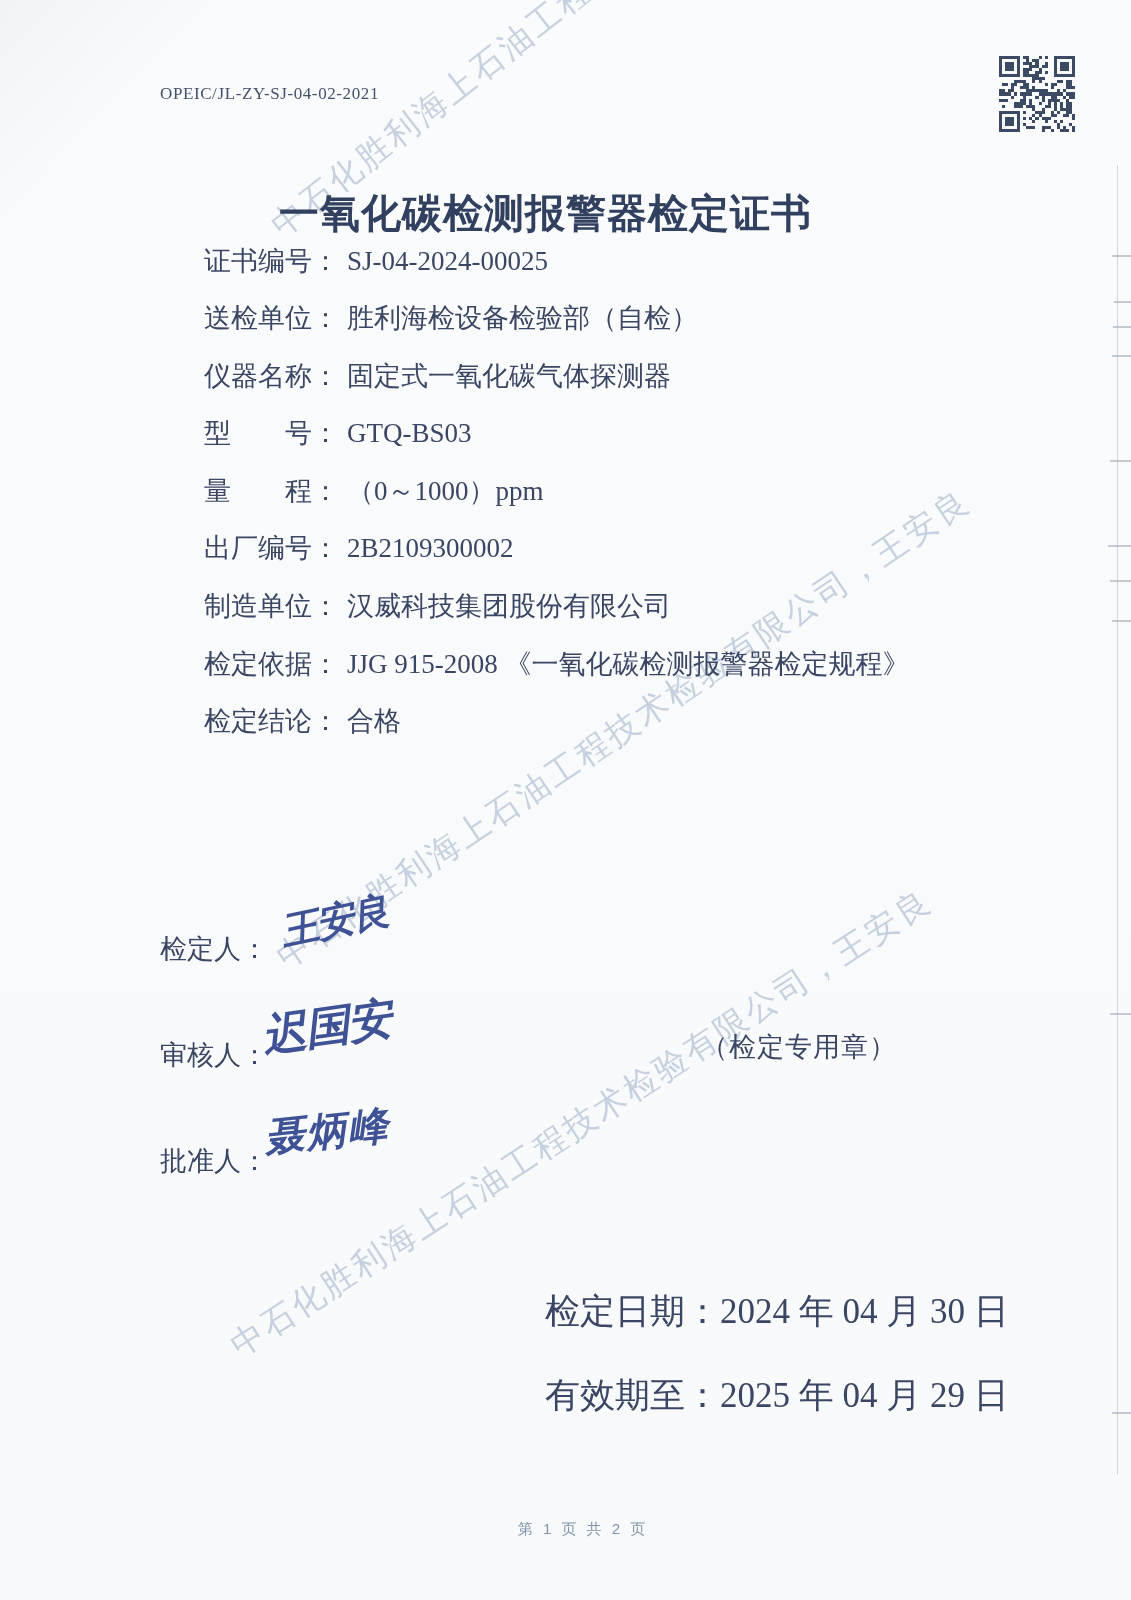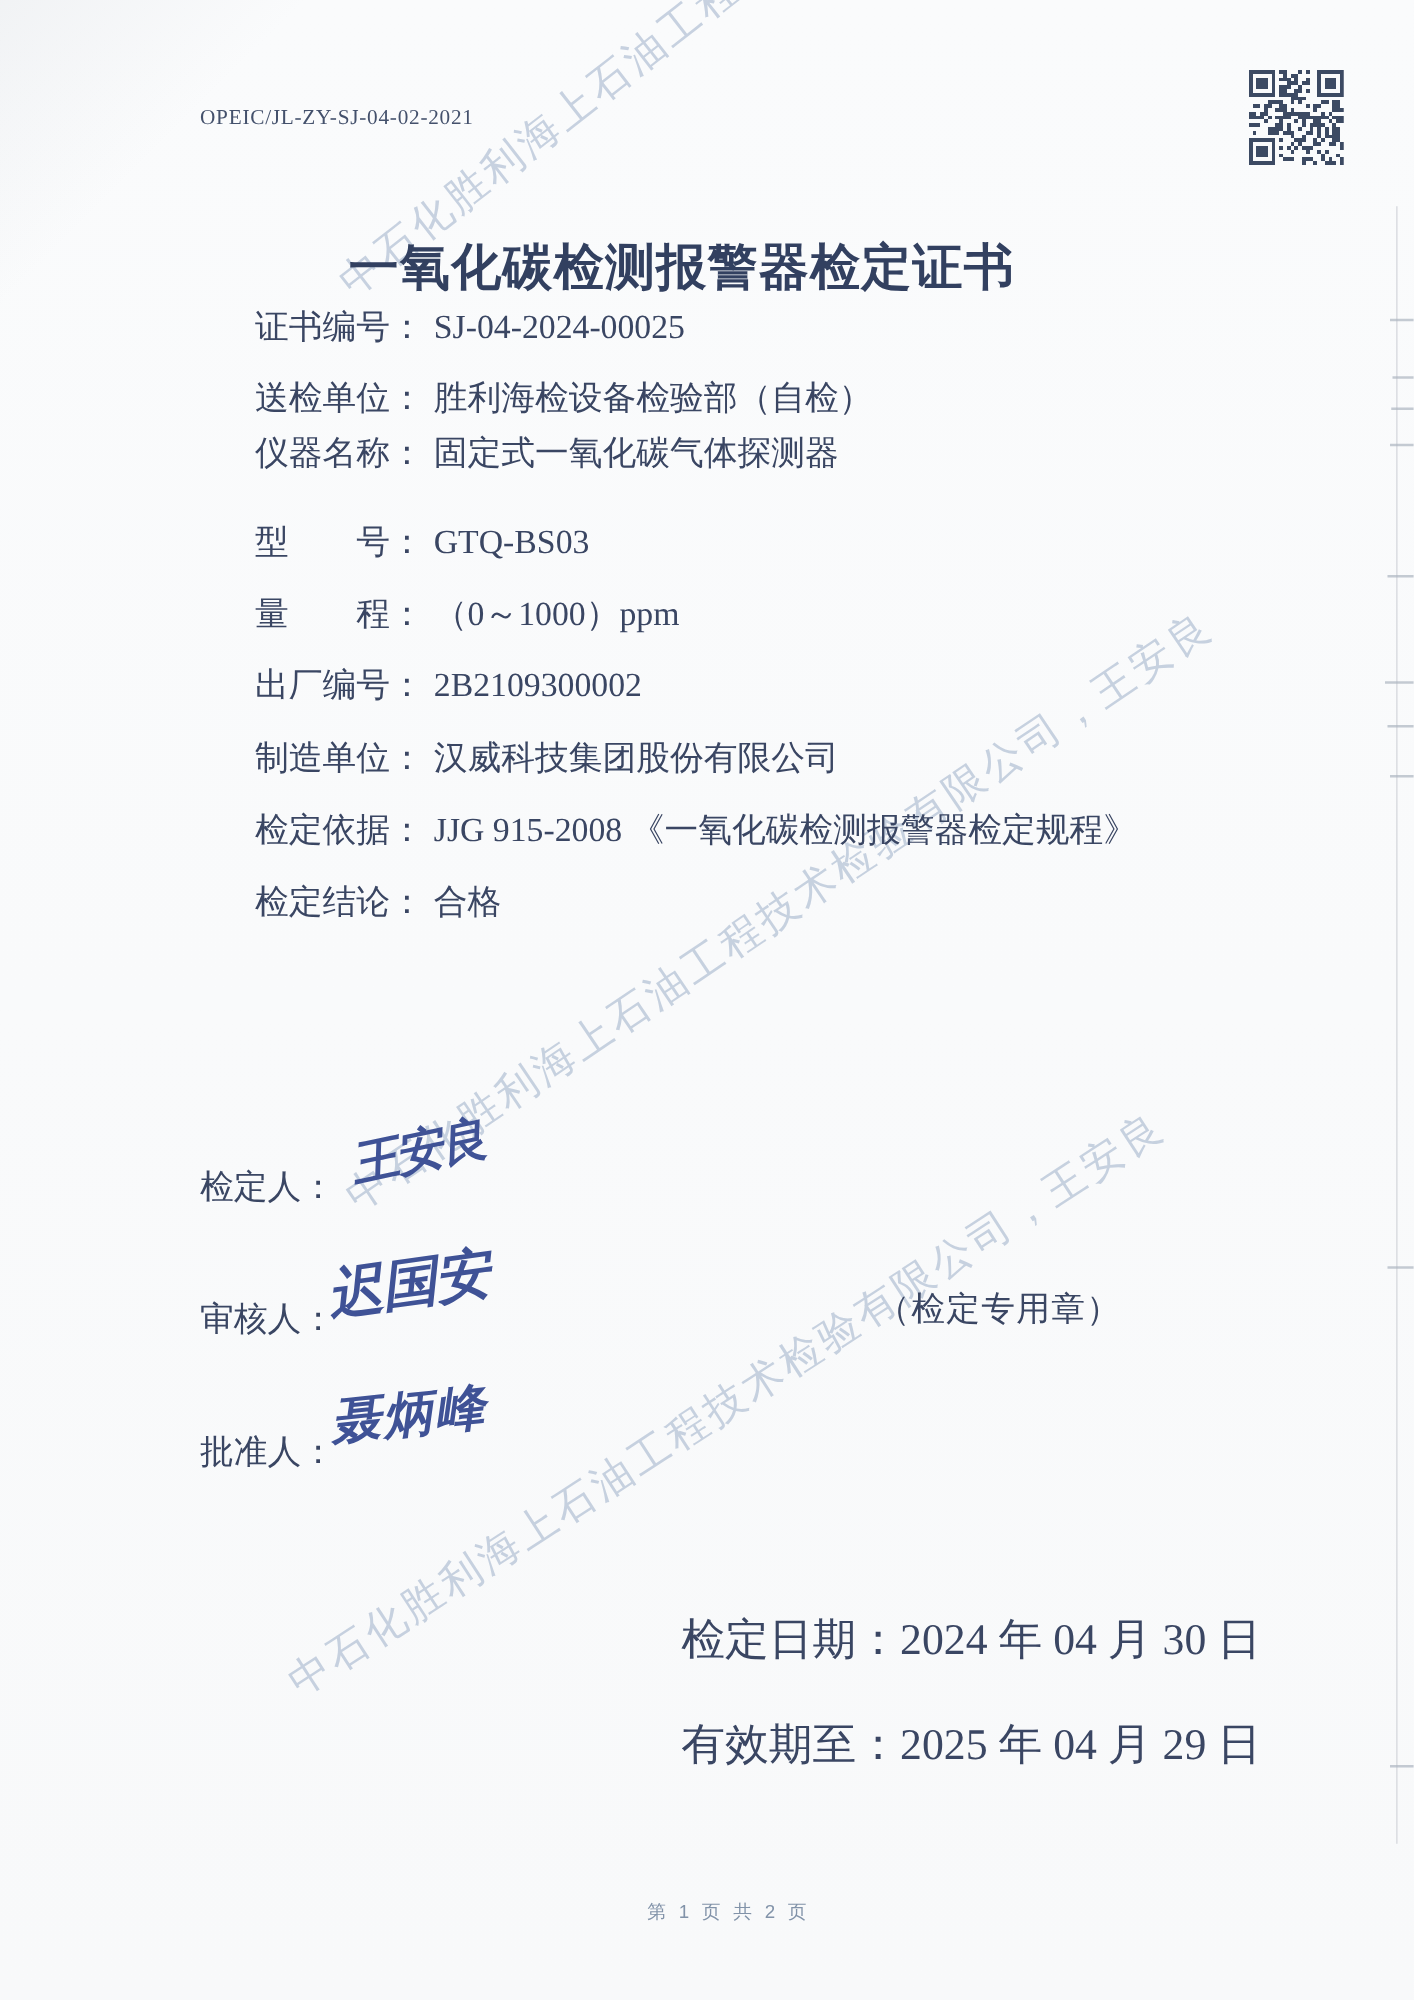--- a/index.html
+++ b/index.html
@@ -300,21 +300,21 @@
   </div>
 
   <h1 class="title">一氧化碳检测报警器检定证书</h1>
 
   <div class="field" style="top:243px">
     <span class="lab">证书编号：</span><span class="val">SJ-04-2024-00025</span>
   </div>
   <div class="field" style="top:300px">
     <span class="lab">送检单位：</span><span class="val">胜利海检设备检验部（自检）</span>
   </div>
-  <div class="field" style="top:344px">
+  <div class="field" style="top:358px">
     <span class="lab">仪器名称：</span><span class="val">固定式一氧化碳气体探测器</span>
   </div>
   <div class="field" style="top:415px">
     <span class="lab">型　　号：</span><span class="val">GTQ-BS03</span>
   </div>
   <div class="field" style="top:473px">
     <span class="lab">量　　程：</span><span class="val">（0～1000）ppm</span>
   </div>
   <div class="field" style="top:530px">
     <span class="lab">出厂编号：</span><span class="val">2B2109300002</span>

